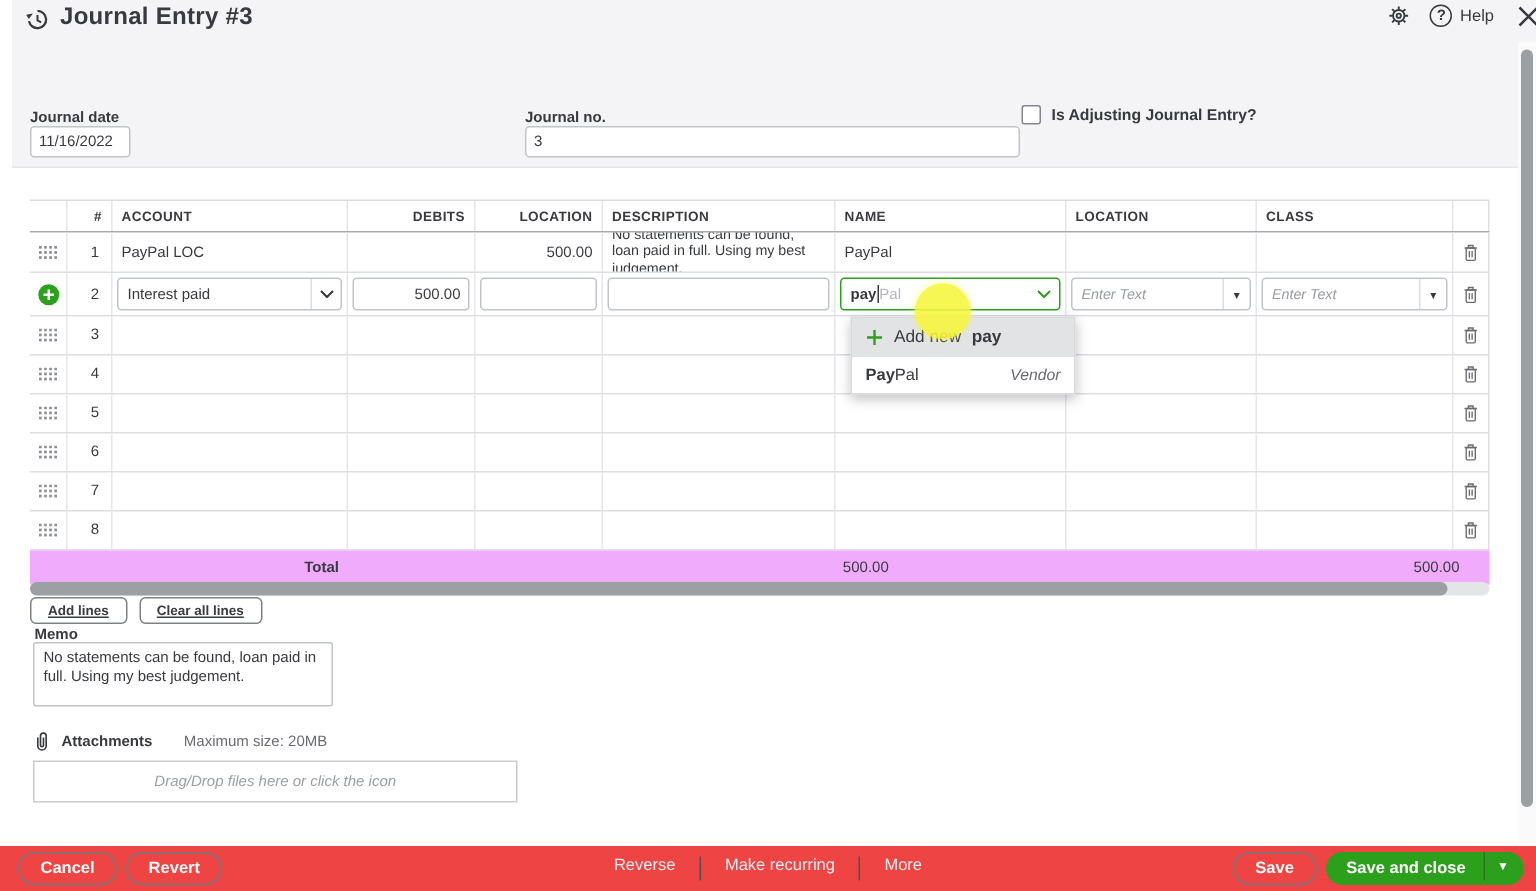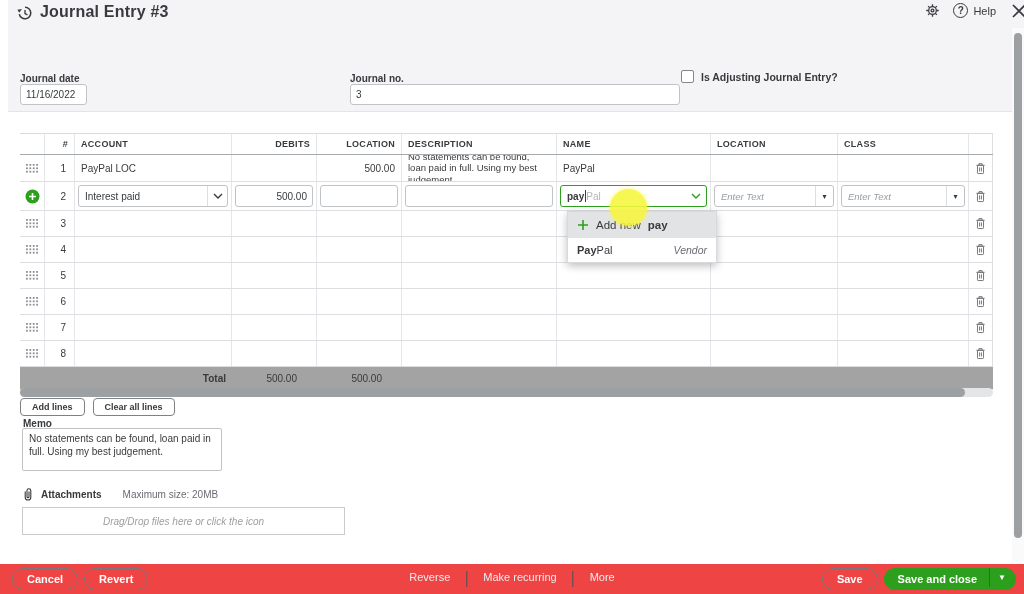--- a/index.html
+++ b/index.html
@@ -55,42 +55,42 @@
   .name-combo { border:1.5px solid #2ca01c; justify-content:space-between; }
   .name-txt { padding-left:6px; display:flex; align-items:center; }
   .typed { font-weight:bold; }
   .caret-line { width:1px; height:12px; background:#393a3d; margin:0 0.5px; }
   .ghost { color:#b3b5b8; }
   .enter-box { justify-content:space-between; cursor:text; }
   .ph { font-style:italic; color:#9preceding5} 
   .ph { font-style:italic; color:#999c9f; padding-left:6px; font-size:9.5px; }
   .dd-car { width:18px; height:100%; border-left:1px solid #dcdee1; display:flex; align-items:center; justify-content:center; font-size:8px; color:#393a3d; cursor:pointer; }
 
-  .total-row { display:flex; height:23px; background:#a3a3a3; border-bottom:1px solid #dcdee1; align-items:center; }
+  .total-row { display:flex; height:23px; background:#f0abfc; border-bottom:1px solid #dcdee1; align-items:center;justify-content:space-between; }
   .tot-label { width:212px; text-align:right; font-weight:bold; padding-right:6px; font-size:10px; }
   .tot-deb { width:85px; text-align:right; padding-right:20px; }
   .tot-cred { width:85px; text-align:right; padding-right:20px; }
 
   
   .name-dd { position:absolute; left:567px; top:211px; width:150px; background:#fff; border:1px solid #d7d9dc; box-shadow:0 3px 8px rgba(0,0,0,.25); z-index:5; }
   .dd-add { height:26px; background:#e2e3e5; display:flex; align-items:center; gap:7px; padding:0 9px; font-size:11.5px; cursor:pointer; }
   .dd-add .term { font-weight:bold; }
   .dd-opt { height:24px; display:flex; align-items:center; justify-content:space-between; padding:0 9px; font-size:11px; cursor:pointer; background:#fff; }
   .dd-type { font-style:italic; color:#6b6c72; font-size:10.5px; }
 
   .cursor-dot { position:absolute; left:610px; top:189px; width:37px; height:37px; border-radius:50%; background:#f7f63c; opacity:.88; z-index:6; box-shadow:0 0 5px rgba(247,246,60,.8); }
 
   
   .hscroll { position:absolute; left:20px; top:388px; width:973px; height:9px; background:#e4e5e7; border-radius:5px; }
   .hthumb { position:absolute; left:0; top:0; width:945px; height:9px; background:#9da0a3; border-radius:5px; cursor:pointer; }
   .vscroll { position:absolute; right:0px; top:28px; width:12px; height:534px; background:#fafafb; }
   .vthumb { position:absolute; left:2px; top:5px; width:8px; height:505px; background:#9da0a3; border-radius:4px; cursor:pointer; }
 
   
-  .line-btns { position:absolute; left:20px; top:398px; display:flex; gap:8px; }
+  .line-btns { position:absolute; left:20px; top:398px; display:flex; gap:8px;text-decoration:underline; }
   .line-btn { border:1px solid #7d8084; border-radius:4px; background:#fff; font-size:9px; font-weight:bold; color:#393a3d; padding:3px 11px; cursor:pointer; font-family:"Liberation Sans", sans-serif; }
   .memo-label { position:absolute; left:23px; top:418px; font-size:10px; font-weight:bold; }
   .memo-box { position:absolute; left:22px; top:428px; width:200px; height:43px; border:1px solid #c1c4c6; border-radius:2px; font-size:10px; line-height:1.25; padding:4px 6px; resize:none; color:#393a3d; font-family:"Liberation Sans", sans-serif; }
   .attach-row { position:absolute; left:22px; top:487px; display:flex; align-items:center; gap:7px; }
   .attach-label { font-size:10px; font-weight:bold; }
   .attach-max { font-size:10px; color:#6b6c72; margin-left:14px; }
   .dropzone { position:absolute; left:22px; top:507px; width:323px; height:28px; border:1px solid #c9cbce; display:flex; align-items:center; justify-content:center; cursor:pointer; }
   .dz-text { font-style:italic; color:#9b9ea1; font-size:10px; }
   .show-existing { position:absolute; left:22px; top:541px; width:323px; text-align:center; font-size:10.5px; color:#0077c5; cursor:pointer; }
 

